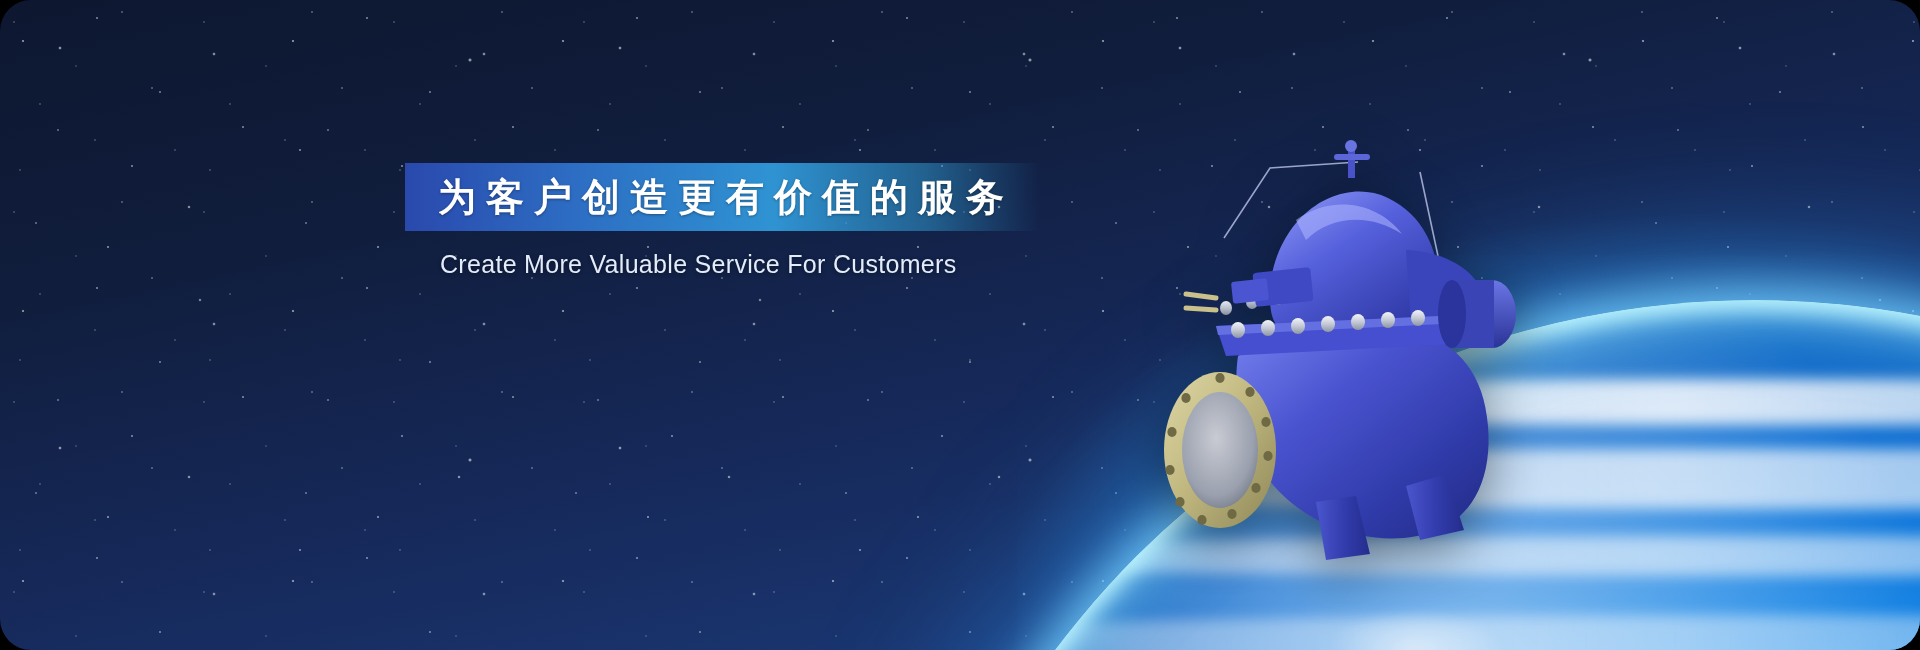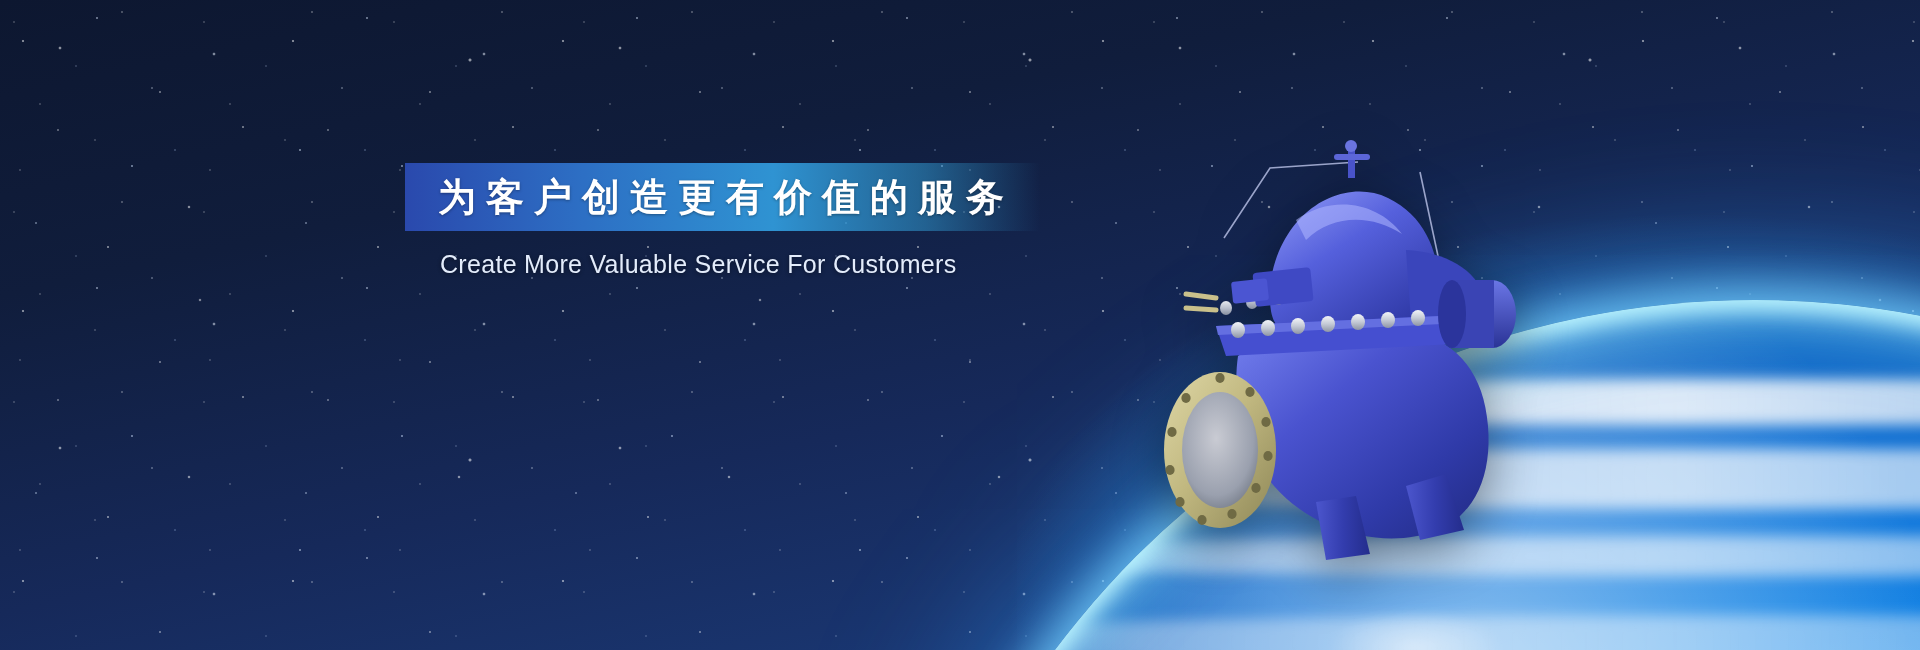--- a/index.html
+++ b/index.html
@@ -8,20 +8,21 @@
 
   .banner{
     position:relative;
     width:1920px;
     height:650px;
     overflow:hidden;
     background:
       radial-gradient(ellipse 1100px 620px at 88% 92%, #2ea8ff 0%, rgba(25,90,190,0) 62%),
       linear-gradient(168deg,#0d1730 0%, #101d3c 28%, #16295a 58%, #1b3a78 88%, #1f4a94 100%);
     user-select:none;
+    border-radius:31px;
   }
 
   
   .stars{position:absolute;inset:0;pointer-events:none;}
   .stars.s1{
     background-image:
       radial-gradient(1.6px 1.6px at 23px 41px,#ffffff,transparent),
       radial-gradient(1.4px 1.4px at 97px 18px,#dce9ff,transparent),
       radial-gradient(1.2px 1.2px at 160px 92px,#ffffff,transparent),
       radial-gradient(1.8px 1.8px at 214px 54px,#eaf3ff,transparent),

